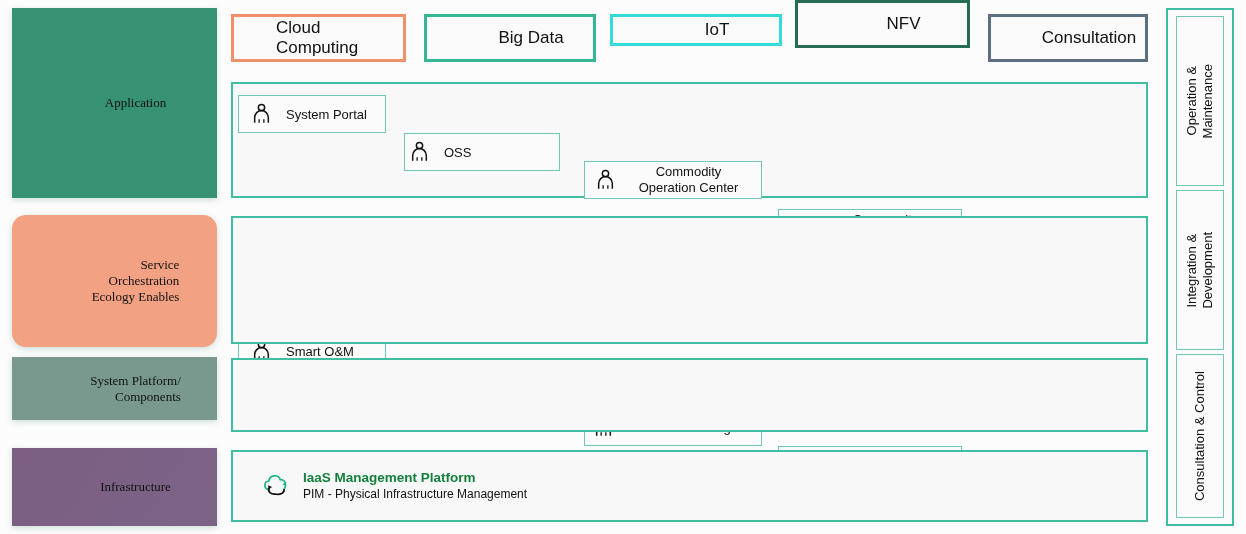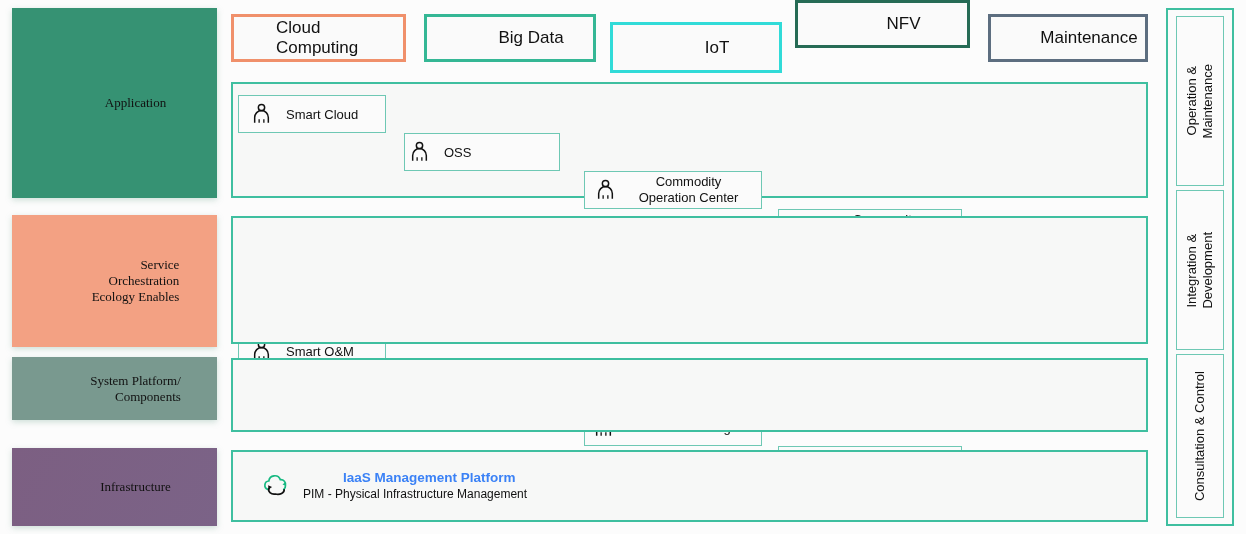--- a/index.html
+++ b/index.html
@@ -33,21 +33,21 @@
   
   .layerblock {
     color: #111;
     text-align: right;
     line-height: 1.22;
     font-size: 13px;
     box-shadow: 0 2px 6px rgba(120,170,150,0.35);
     font-family: Liberation Serif, serif;
   }
   .lb-app   { background: #369273; }
-  .lb-svc   { background: #f3a183; }
+  .lb-svc   { background: #f3a183; border-radius: 14px; }
   .lb-sys   { background: #79998f; }
   .lb-infra { background: linear-gradient(120deg,#7c5f82,#7b6387); }
 
   
   .pill {
     background: #fafafa;
     font-size: 17px;
     color: #111;
     border-width: 3px;
     border-style: solid;
@@ -78,21 +78,21 @@
 
   .lbl { font-size: 13px; color: #111; }
   .two-line { line-height: 1.2; }
   .andmore {
     font-style: italic;
     text-decoration: underline;
     font-size: 16px;
     width: 100%;
     text-align: center;
   }
-  .iaas-title { font-size: 13.5px; font-weight: bold; color: #3b82f6; line-height: 1.25; margin-left: 40px; }
+  .iaas-title { font-size: 13.5px; font-weight: bold; color: #15803d; line-height: 1.25; }
   .iaas-sub { font-size: 12px; color: #111; line-height: 1.25; }
 </style>
 </head>
 <body>
 
 <div id="stage">
 
 <div class="abs ctr layerblock lb-app" style="left: 12px; top: 8px; width: 205px; height: 190px;">
       <div style="white-space: pre-line;">Application</div>
     </div>
@@ -107,49 +107,49 @@
     </div>
     <div class="abs ctr layerblock lb-infra" style="left: 12px; top: 448px; width: 205px; height: 78px;">
       <div style="white-space: pre-line;">Infrastructure</div>
     </div>
     <div class="abs ctr pill" style="left: 231px; top: 14px; width: 175px; height: 48px; border-color: rgb(240, 144, 107);">
       <span>Cloud Computing</span>
     </div>
     <div class="abs ctr pill" style="left: 424px; top: 14px; width: 172px; height: 48px; border-color: rgb(53, 183, 149);">
       <span>Big Data</span>
     </div>
-    <div class="abs ctr pill" style="left: 610px; top: 14px; width: 172px; height: 51px; border-color: rgb(49, 219, 216); margin-top: 8px;">
+    <div class="abs ctr pill" style="left: 610px; top: 14px; width: 172px; height: 32px; border-color: rgb(49, 219, 216);">
       <span>IoT</span>
     </div>
     <div class="abs ctr pill" style="left: 795px; top: 0; width: 175px; height: 48px; border-color: rgb(38, 107, 85);">
       <span>NFV</span>
     </div>
     <div class="abs ctr pill" style="left: 988px; top: 14px; width: 160px; height: 48px; border-color: rgb(93, 110, 128);">
-      <span>Maintenance</span>
+      <span>Consultation</span>
     </div>
     <div class="abs panel" style="left: 231px; top: 82px; width: 917px; height: 116px;"></div>
     <div class="abs cell" style="left: 238px; top: 95px; width: 148px; height: 38px; padding-left: 12px;">
       <span class="icon"><svg viewBox="0 0 24 26" width="21" height="22.75">
           <circle cx="12" cy="5.2" r="3.6" fill="none" stroke="#111" stroke-width="1.7"></circle>
           <path d="M4.2 22.5 V16.5 A7.8 7.8 0 0 1 19.8 16.5 V22.5" fill="none" stroke="#111" stroke-width="1.7"></path>
           <line x1="9.3" y1="18.6" x2="9.3" y2="22.5" stroke="#111" stroke-width="1.5"></line>
           <line x1="14.7" y1="18.6" x2="14.7" y2="22.5" stroke="#111" stroke-width="1.5"></line>
         </svg></span>
-      <span class="lbl" style="white-space: pre-line; margin-left: 14px;">Smart Cloud</span>
+      <span class="lbl" style="white-space: pre-line; margin-left: 14px;">System Portal</span>
     </div>
     <div class="abs cell" style="left: 404px; top: 95px; width: 156px; height: 38px; padding-left: 4px;">
       <span class="icon"><svg viewBox="0 0 24 26" width="21" height="22.75">
           <circle cx="12" cy="5.2" r="3.6" fill="none" stroke="#111" stroke-width="1.7"></circle>
           <path d="M4.2 22.5 V16.5 A7.8 7.8 0 0 1 19.8 16.5 V22.5" fill="none" stroke="#111" stroke-width="1.7"></path>
           <line x1="9.3" y1="18.6" x2="9.3" y2="22.5" stroke="#111" stroke-width="1.5"></line>
           <line x1="14.7" y1="18.6" x2="14.7" y2="22.5" stroke="#111" stroke-width="1.5"></line>
         </svg></span>
       <span class="lbl" style="white-space: pre-line; margin-left: 14px;">OSS</span>
     </div>
-    <div class="abs cell" style="left: 584px; top: 95px; width: 178px; height: 38px; padding-left: 10px;">
+    <div class="abs cell" style="left: 584px; top: 85px; width: 178px; height: 38px; padding-left: 10px;">
       <span class="icon"><svg viewBox="0 0 24 26" width="21" height="22.75">
           <circle cx="12" cy="5.2" r="3.6" fill="none" stroke="#111" stroke-width="1.7"></circle>
           <path d="M4.2 22.5 V16.5 A7.8 7.8 0 0 1 19.8 16.5 V22.5" fill="none" stroke="#111" stroke-width="1.7"></path>
           <line x1="9.3" y1="18.6" x2="9.3" y2="22.5" stroke="#111" stroke-width="1.5"></line>
           <line x1="14.7" y1="18.6" x2="14.7" y2="22.5" stroke="#111" stroke-width="1.5"></line>
         </svg></span>
       <span class="lbl two-line" style="white-space: pre-line; flex: 1 1 0%; text-align: center;">Commodity
 Operation Center</span>
     </div>
     <div class="abs cell" style="left: 778px; top: 95px; width: 184px; height: 38px; padding-left: 10px;">

